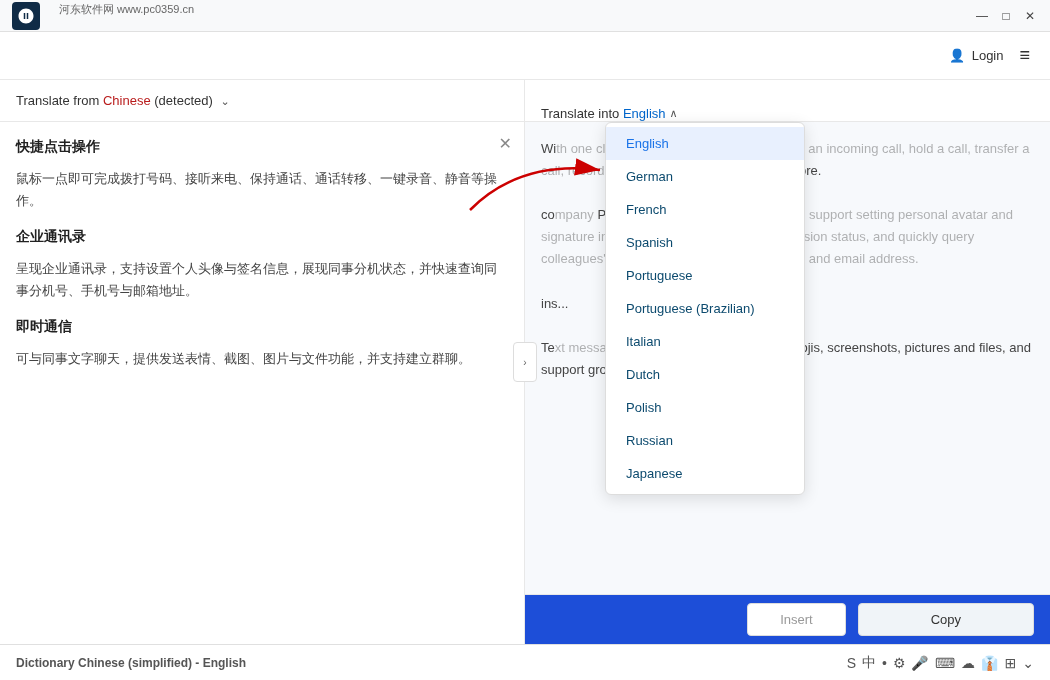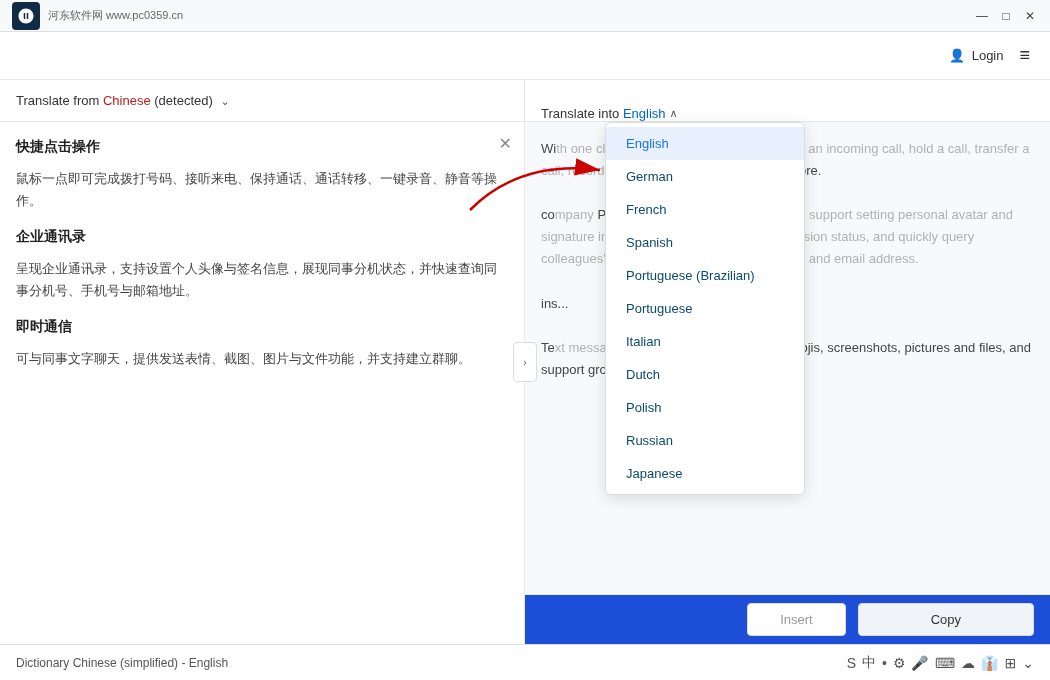--- a/index.html
+++ b/index.html
@@ -18,22 +18,21 @@
       height: 32px;
       background: #f8f9fa;
       display: flex;
       align-items: center;
       justify-content: space-between;
       border-bottom: 1px solid #e0e0e0;
       padding: 0 12px;
     }
     .title-bar-left {
       display: flex;
-      align-items: center;
-      gap: 8px;
+      gap: 19px;
     }
     .deepl-logo {
       width: 28px;
       height: 28px;
       background: #0f2b46;
       border-radius: 4px;
       display: flex;
       align-items: center;
       justify-content: center;
       color: white;
@@ -296,20 +295,21 @@
       background: white;
       border-top: 1px solid #e0e0e0;
       display: flex;
       align-items: center;
       padding: 0 16px;
       justify-content: space-between;
     }
     .dict-text {
       font-size: 12px;
       color: #555;
+      font-weight: bold;
     }
     .status-icons {
       display: flex;
       align-items: center;
       gap: 6px;
     }
     .status-icon {
       font-size: 14px;
       color: #555;
     }
@@ -380,22 +380,22 @@
       <div class="lang-selector">
         <span class="selected-lang">English</span>
         <span class="chevron-up">∧</span>
       </div>
 
       <div class="lang-dropdown">
         <div class="lang-option selected">English</div>
         <div class="lang-option">German</div>
         <div class="lang-option">French</div>
         <div class="lang-option">Spanish</div>
+        <div class="lang-option">Portuguese</div>
         <div class="lang-option">Portuguese (Brazilian)</div>
-        <div class="lang-option">Portuguese</div>
         <div class="lang-option">Italian</div>
         <div class="lang-option">Dutch</div>
         <div class="lang-option">Polish</div>
         <div class="lang-option">Russian</div>
         <div class="lang-option">Japanese</div>
       </div>
     </div>
 
     <div class="right-text-area">
       <p>Wi<span style="opacity:0.4">th one click, you can dial a number, answer an incoming call, hold a call, transfer a call, record a call with one cli</span>ck, mute, and more.</p>

